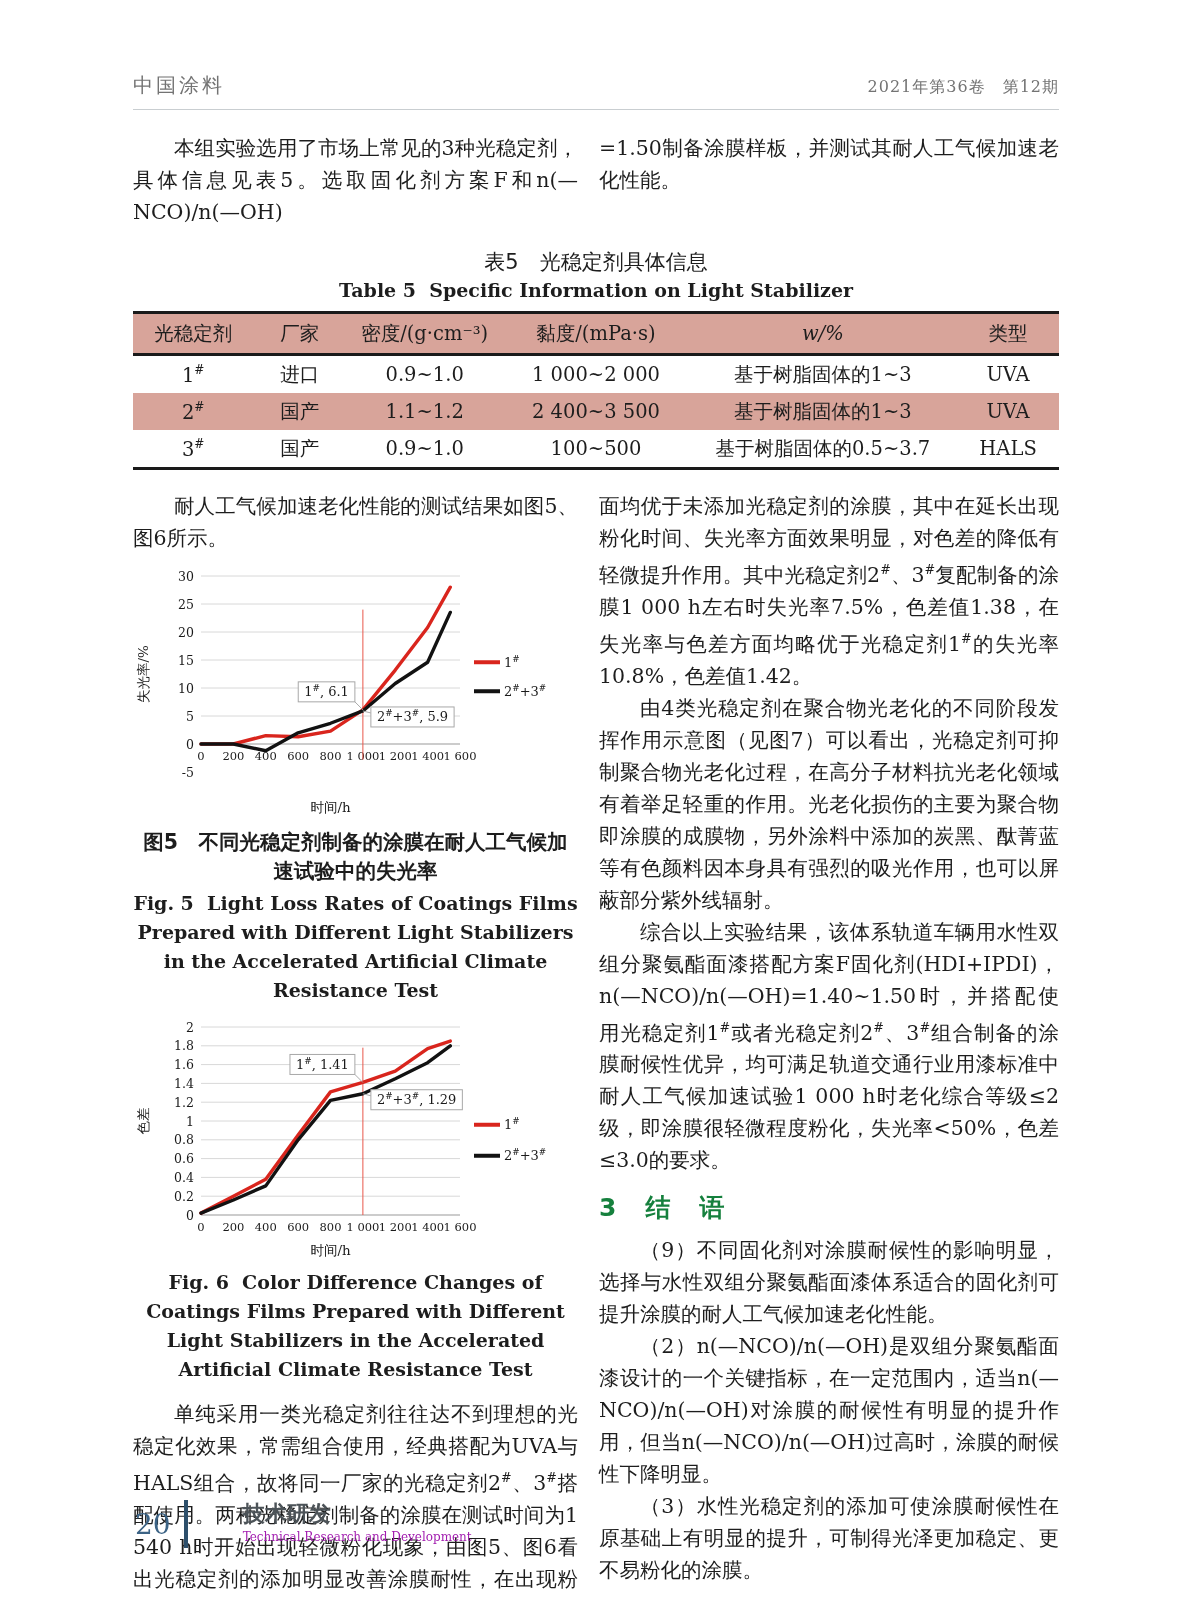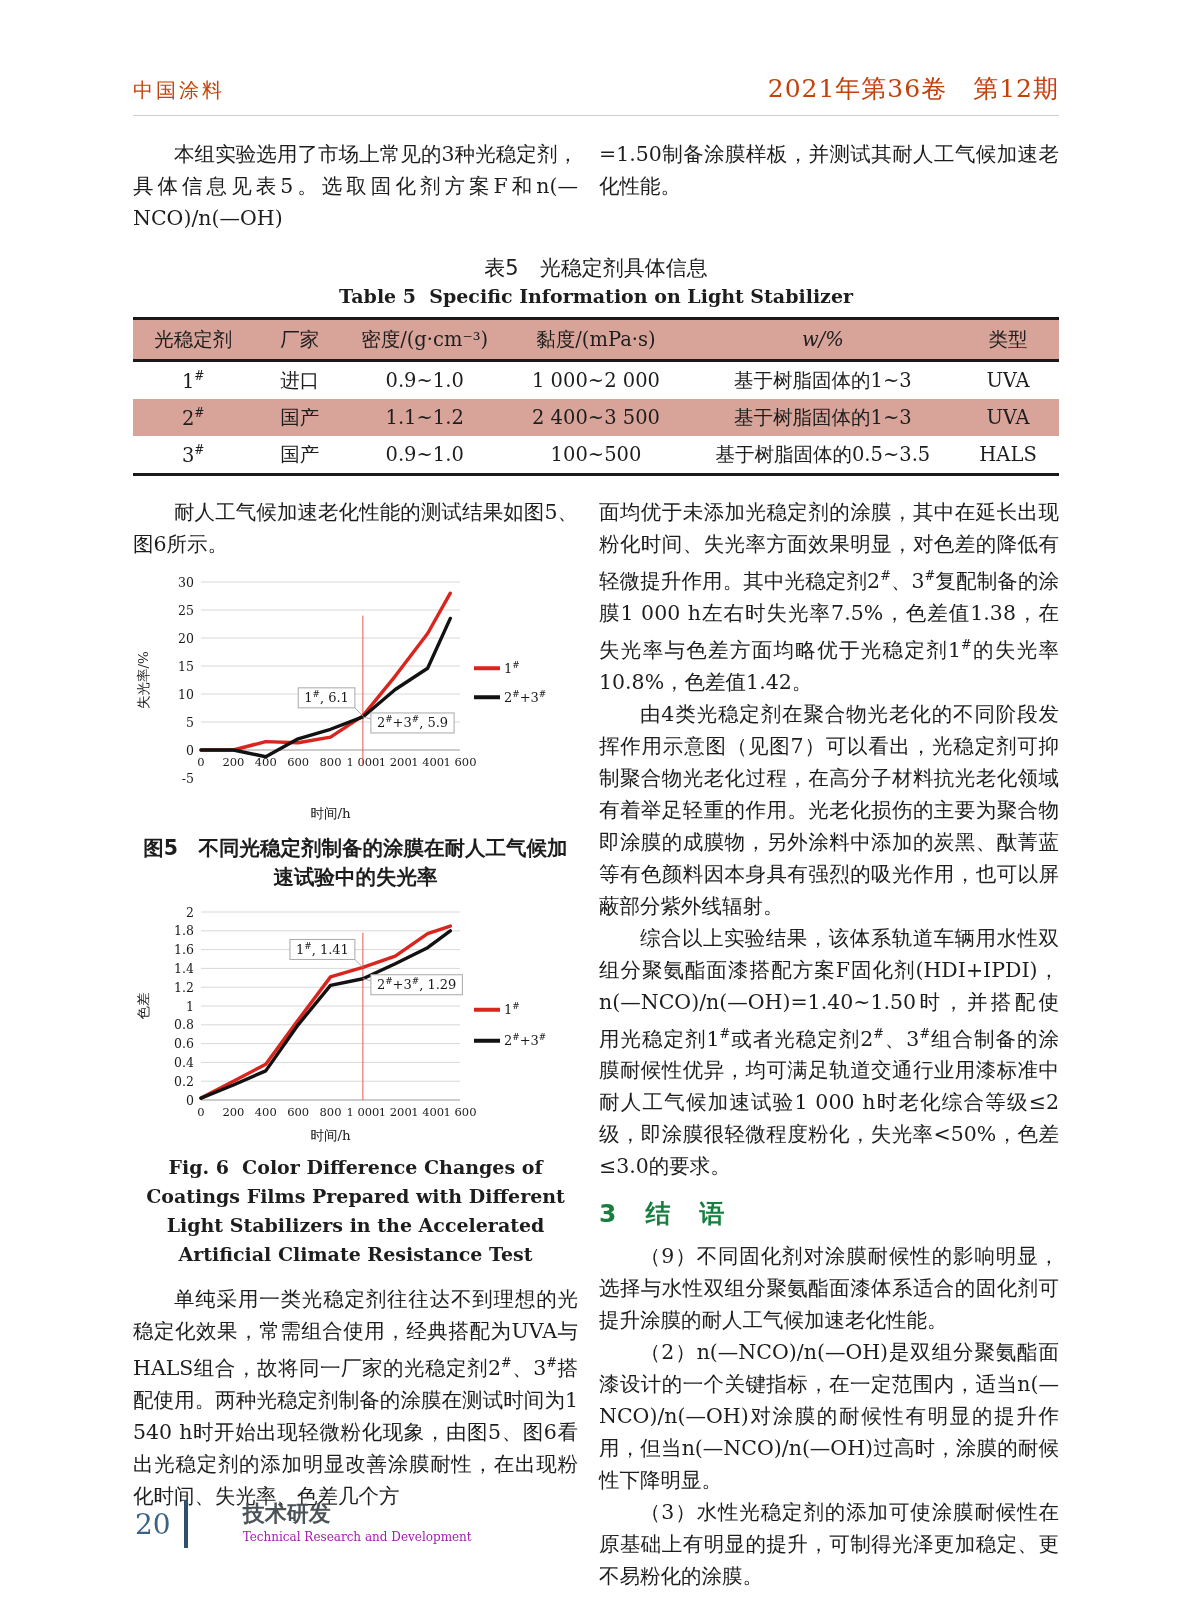--- a/index.html
+++ b/index.html
@@ -6,24 +6,24 @@
   body{
     width:1187px;height:1600px;overflow:hidden;position:relative;
     font-family:"DejaVu Serif","Liberation Serif",serif;
     color:#1d1d1d;
   }
   .page{padding:72px 128px 0 133px;}
 
   
   .hdr{
     display:flex;justify-content:space-between;align-items:baseline;
-    color:#c2410c;font-size:20px;letter-spacing:3px;
+    color:#737373;font-size:20px;letter-spacing:3px;
     border-bottom:1px solid #c9ced1;padding-bottom:10px;
   }
-  .hdr .issue{letter-spacing:1px;font-size:25px;text-align:center;}
+  .hdr .issue{letter-spacing:1px;font-size:16px;text-align:center;}
 
   
   .intro{
     display:grid;grid-template-columns:445px 460px;column-gap:21px;
     margin-top:22px;font-size:20.5px;line-height:32px;text-align:justify;
   }
   p{margin:0;}
   .indent{text-indent:2em;}
 
   
@@ -125,21 +125,21 @@
             <td>1.1~1.2</td>
             <td>2 400~3 500</td>
             <td>基于树脂固体的1~3</td>
             <td>UVA</td>
           </tr>
           <tr>
             <td>3<sup>#</sup></td>
             <td>国产</td>
             <td>0.9~1.0</td>
             <td>100~500</td>
-            <td>基于树脂固体的0.5~3.5</td>
+            <td>基于树脂固体的0.5~3.7</td>
             <td>HALS</td>
           </tr>
         </tbody>
       </table>
   </section>
 
   <section class="main">
 
     <div class="col">
       <p class="indent">耐人工气候加速老化性能的测试结果如图5、图6所示。</p>
@@ -178,20 +178,21 @@
           <line x1="341" y1="129.24" x2="367" y2="129.24" stroke="#121212" stroke-width="4"></line>
           <text x="371" y="133.74" font-size="13" fill="#1a1a1a"><tspan>2</tspan><tspan dy="-5" font-size="68%">#</tspan><tspan dy="5">+3</tspan><tspan dy="-5" font-size="68%">#</tspan></text>
           <line x1="221.875" y1="139.84" x2="229.875" y2="147.84" stroke="#aaaaaa" stroke-width="1"></line>
           <rect x="165.234375" y="119.84" width="56.640625" height="20" fill="#ffffff" stroke="#a8a8a8" stroke-width="1"></rect>
           <text x="171.234375" y="134.34" font-size="13" fill="#1a1a1a"><tspan>1</tspan><tspan dy="-5" font-size="68%">#</tspan><tspan dy="5">, 6.1</tspan></text>
           <line x1="237.875" y1="150.96" x2="229.875" y2="148.96" stroke="#aaaaaa" stroke-width="1"></line>
           <rect x="237.875" y="144.96" width="83.21875" height="20" fill="#ffffff" stroke="#a8a8a8" stroke-width="1"></rect>
           <text x="243.875" y="159.46" font-size="13" fill="#1a1a1a"><tspan>2</tspan><tspan dy="-5" font-size="68%">#</tspan><tspan dy="5">+3</tspan><tspan dy="-5" font-size="68%">#</tspan><tspan dy="5">, 5.9</tspan></text>
         </svg>
       <div class="cap-zh">图5　不同光稳定剂制备的涂膜在耐人工气候加速试验中的失光率</div>
+      <div class="cap-en">Fig. 5&nbsp;&nbsp;Light Loss Rates of Coatings Films Prepared with Different Light Stabilizers in the Accelerated Artificial Climate Resistance Test</div>
       <svg class="chart" width="445" height="250" viewBox="0 0 445 250">
           <line x1="68" y1="181.20000000000002" x2="327" y2="181.20000000000002" stroke="#d8d8d8" stroke-width="1"></line>
           <line x1="68" y1="162.4" x2="327" y2="162.4" stroke="#d8d8d8" stroke-width="1"></line>
           <line x1="68" y1="143.6" x2="327" y2="143.6" stroke="#d8d8d8" stroke-width="1"></line>
           <line x1="68" y1="124.8" x2="327" y2="124.8" stroke="#d8d8d8" stroke-width="1"></line>
           <line x1="68" y1="106" x2="327" y2="106" stroke="#d8d8d8" stroke-width="1"></line>
           <line x1="68" y1="87.2" x2="327" y2="87.2" stroke="#d8d8d8" stroke-width="1"></line>
           <line x1="68" y1="68.4" x2="327" y2="68.4" stroke="#d8d8d8" stroke-width="1"></line>
           <line x1="68" y1="49.599999999999994" x2="327" y2="49.599999999999994" stroke="#d8d8d8" stroke-width="1"></line>
           <line x1="68" y1="30.799999999999997" x2="327" y2="30.799999999999997" stroke="#d8d8d8" stroke-width="1"></line>

